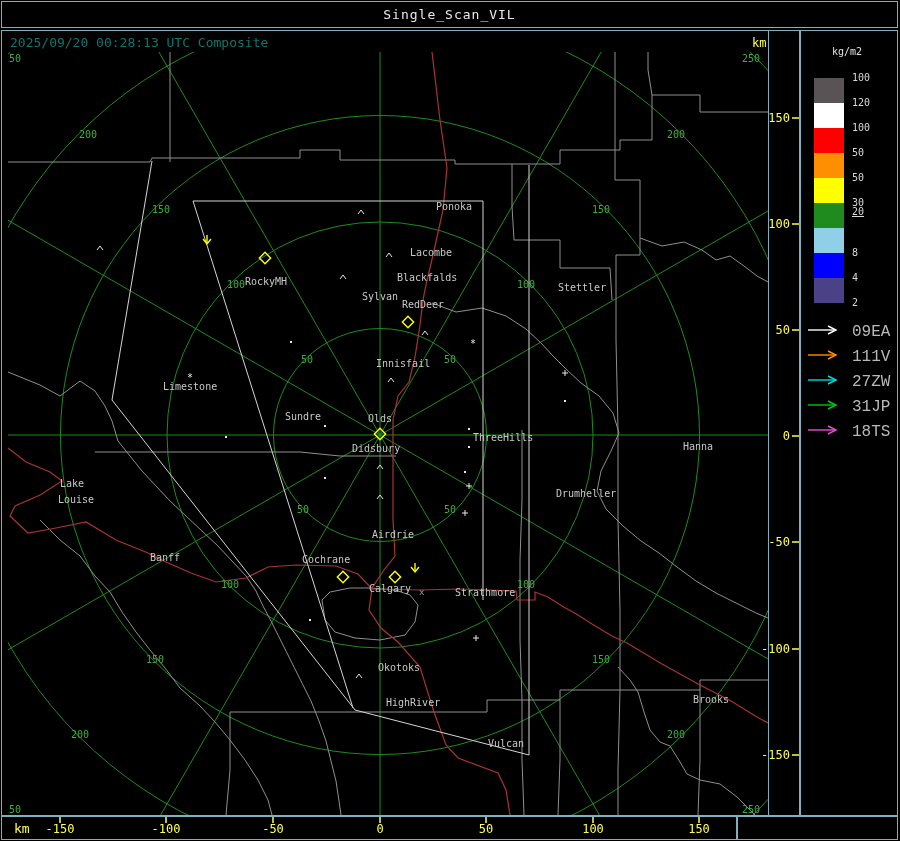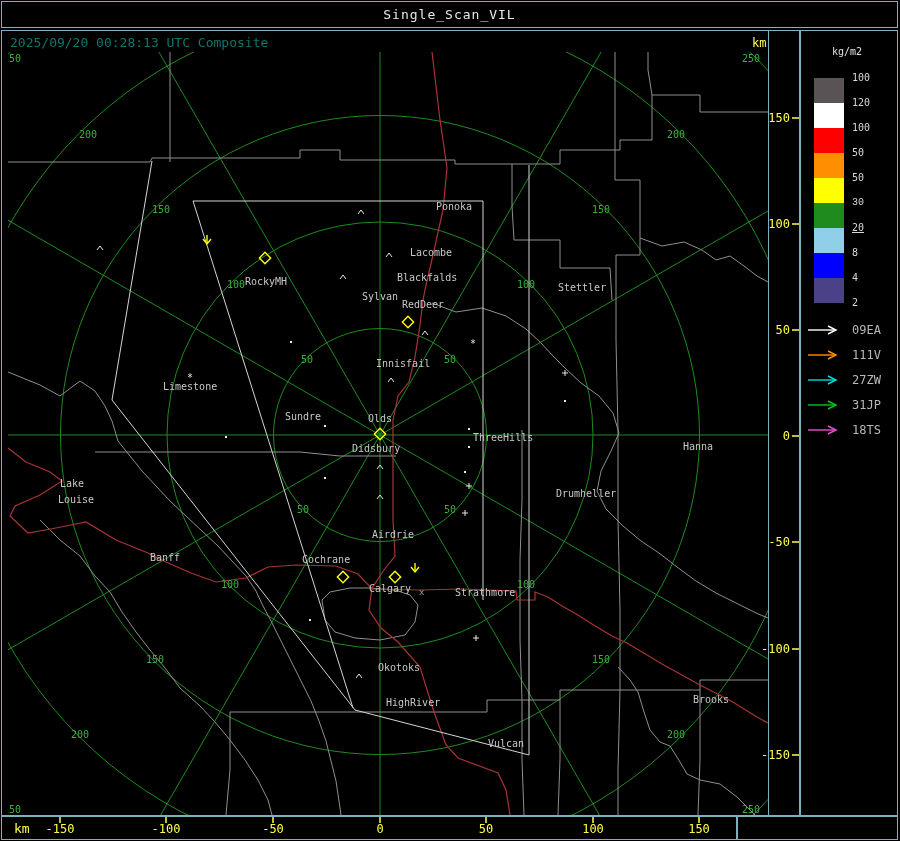--- a/index.html
+++ b/index.html
@@ -13,21 +13,21 @@
   #bottombox2{left:737px;top:816px;width:161px;height:24px;}
   #innerdiv{position:absolute;left:768px;top:30px;width:1px;height:786px;background:#7fb0bf;}
   #timestamp{position:absolute;left:10px;top:35px;color:#0f766e;font-size:13px;}
   #km-top{position:absolute;left:752px;top:36px;color:#ffff4f;font-size:12px;}
   #km-bottom{position:absolute;left:14px;top:821px;color:#ffff4f;font-size:13px;}
   #kgm2{position:absolute;left:832px;top:46px;color:#e0e0e0;font-size:10px;}
   #mapsvg{position:absolute;left:0;top:0;}
   .sw{position:absolute;left:814px;width:30px;height:25px;}
   .swlab{position:absolute;left:852px;color:#d8d8d8;font-size:10px;}
   .siterow{position:absolute;left:806px;height:14px;}
-  .sitelab{position:absolute;left:852px;color:#b8b8b8;font-size:12px;}
+  .sitelab{position:absolute;left:852px;color:#b8b8b8;font-size:16px;font-family:Liberation Mono, monospace;}
 </style>
 </head>
 <body>
 
 <div class="box" id="titlebar">
   <span>Single_Scan_VIL</span>
 </div>
 <div class="box" id="mainbox"></div>
 <div class="box" id="legendbox"></div>
 <div class="box" id="bottombox"></div>
@@ -47,22 +47,22 @@
     <div class="sw" style="top: 178px; background: rgb(255, 255, 0);"></div>
     <div class="sw" style="top: 203px; background: rgb(31, 139, 31);"></div>
     <div class="sw" style="top: 228px; background: rgb(143, 208, 232);"></div>
     <div class="sw" style="top: 253px; background: rgb(0, 0, 255);"></div>
     <div class="sw" style="top: 278px; background: rgb(74, 65, 134);"></div>
     <div class="swlab" style="top: 72px;">100</div>
     <div class="swlab" style="top: 97px;">120</div>
     <div class="swlab" style="top: 122px;">100</div>
     <div class="swlab" style="top: 147px;">50</div>
     <div class="swlab" style="top: 172px;">50</div>
-    <div class="swlab" style="top: 197px; font-family: Liberation Mono, monospace;">30</div>
-    <div class="swlab" style="top: 222px; text-decoration: underline;">20</div>
+    <div class="swlab" style="top: 197px;">30</div>
+    <div class="swlab" style="top: 206px; text-decoration: underline;">20</div>
     <div class="swlab" style="top: 247px;">8</div>
     <div class="swlab" style="top: 272px;">4</div>
     <div class="swlab" style="top: 297px;">2</div>
   </div>
 <div id="legend-sites">
     <div class="siterow" style="top: 322px;"><svg width="40" height="14">
         <line x1="2" y1="7" x2="30" y2="7" stroke="#ffffff" stroke-width="1.4"></line>
         <polyline points="22,3 30,7 22,11" fill="none" stroke="#ffffff" stroke-width="1.4"></polyline>
       </svg></div>
     <div class="sitelab" style="top: 323px;">09EA</div>

